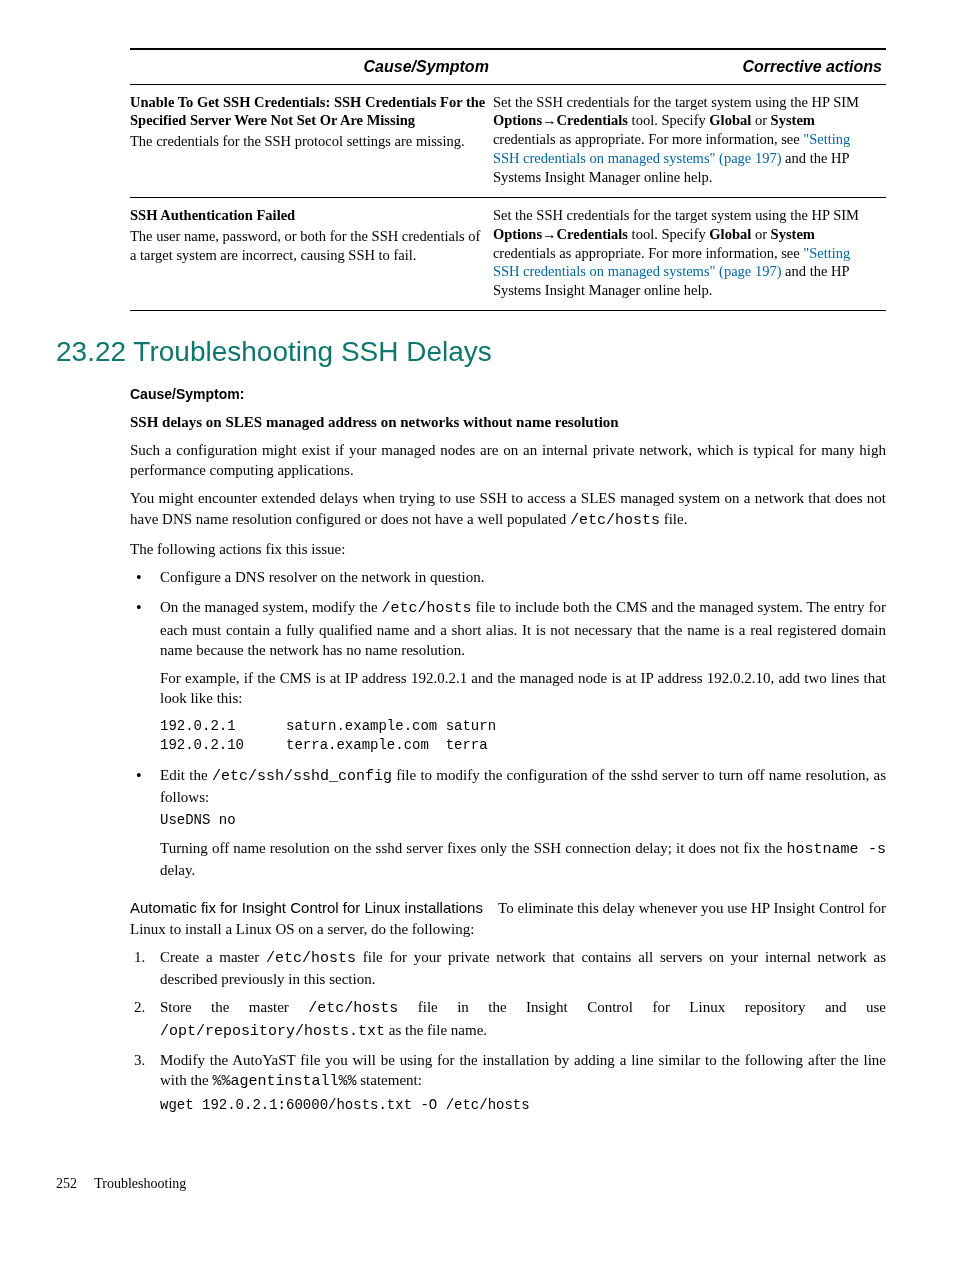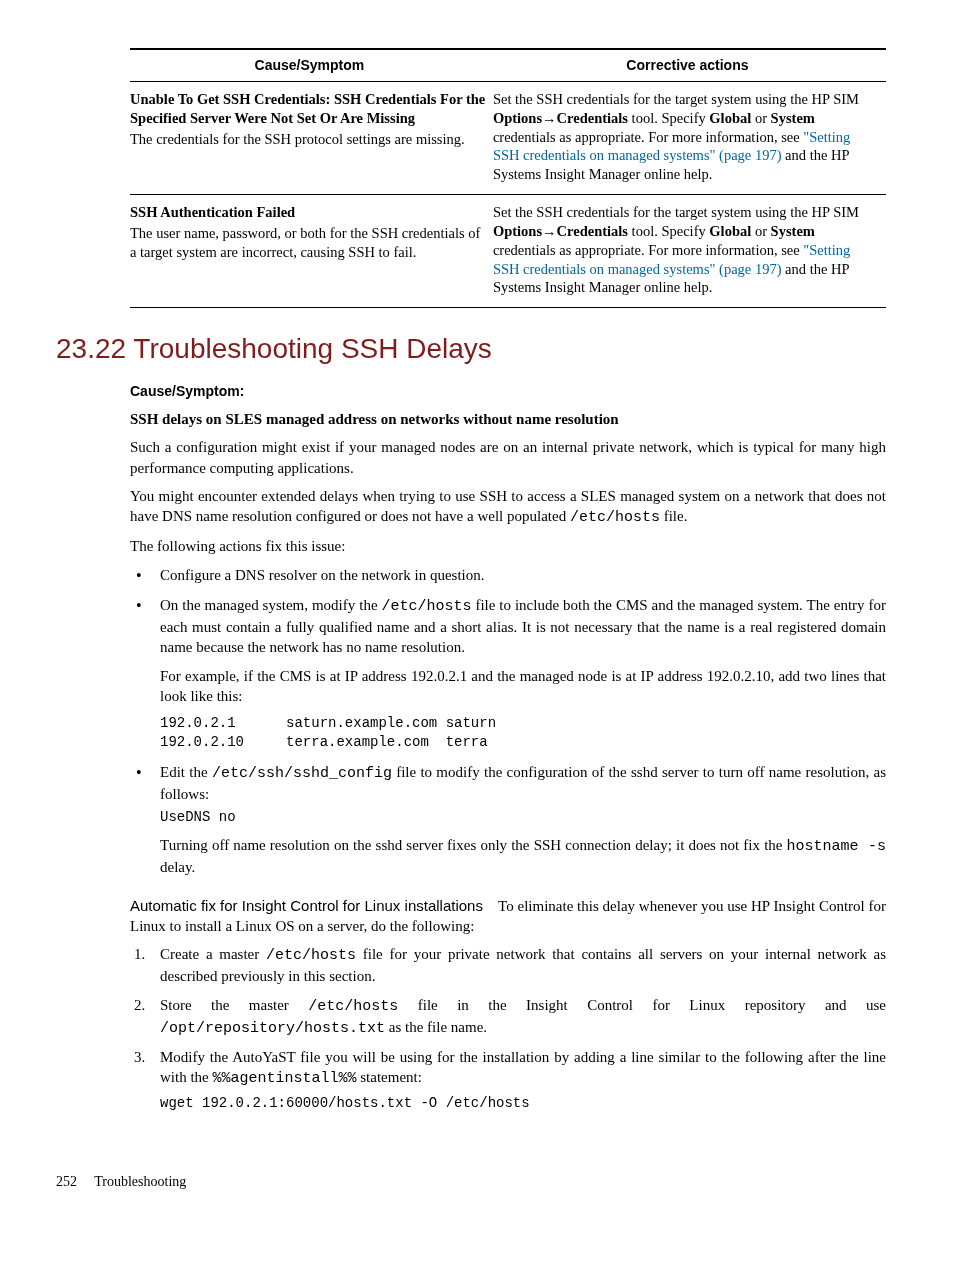--- a/index.html
+++ b/index.html
@@ -11,46 +11,47 @@
     padding: 48px 68px 40px 56px;
     width: 954px;
     box-sizing: border-box;
   }
   .tt { font-family: "Courier New", Courier, monospace; }
   .link { color: #0066a1; }
   h2.section {
     font-family: Arial, Helvetica, sans-serif;
     font-weight: 300;
     font-size: 28px;
-    color: #7f1d1d;
+    color: #0f766e;
     margin: 22px 0 10px 0;
   }
   .content { margin-left: 74px; }
   p { margin: 8px 0; text-align: justify; }
   .bold { font-weight: bold; }
   .subhead { font-family: Arial, Helvetica, sans-serif; font-weight: bold; font-size: 14px; margin-top: 14px; margin-bottom: 8px;}
   .symptom-title { font-weight: bold; margin: 6px 0 6px 0; }
   ul.bullets { list-style: none; padding-left: 0; margin: 6px 0; }
   ul.bullets > li { position: relative; padding-left: 30px; margin: 4px 0 10px 0; text-align: justify;}
   ul.bullets > li::before { content: "•"; position: absolute; left: 6px; top: 0; font-size: 16px; }
   ol.numlist { list-style: none; padding-left: 0; margin: 6px 0; counter-reset: item; }
   ol.numlist > li { position: relative; padding-left: 30px; margin: 4px 0 8px 0; text-align: justify; counter-increment: item;}
   ol.numlist > li::before { content: counter(item) "."; position: absolute; left: 4px; top: 0; }
   .codeblock { font-family: "Courier New", Courier, monospace; white-space: pre; margin: 4px 0 8px 0; font-size: 14px;}
   .runin-title { font-family: Arial, Helvetica, sans-serif; font-weight: normal; font-size: 15px; }
 
   table.trouble { width: 100%; border-collapse: collapse; margin: 0 0 10px 0; }
   table.trouble th {
     font-family: Arial, Helvetica, sans-serif;
     font-weight: bold;
-    font-size: 14px;
-    text-align: center;
+    font-size: 16px;
+    text-align: right;
     padding: 6px 4px 6px 0;
     border-top: 2px solid #000;
     border-bottom: 1px solid #000;
+    font-style: italic;
   }
   table.trouble td {
     vertical-align: top;
     padding: 8px 6px 10px 0;
     border-bottom: 1px solid #000;
     font-size: 14.5px;
     line-height: 1.3;
   }
   table.trouble td:first-child { width: 48%; }
   .cell-title { font-weight: bold; display: block; margin-bottom: 2px;}

